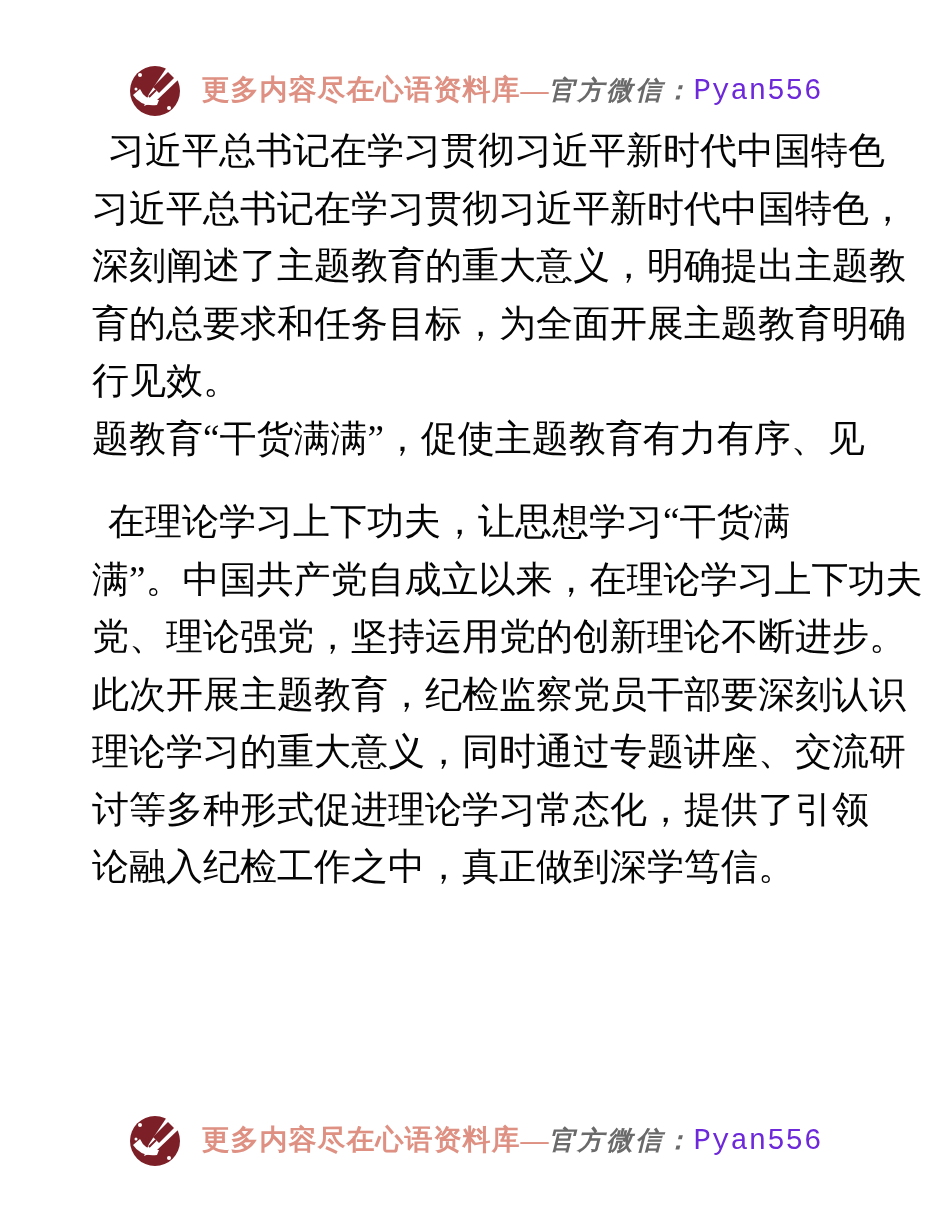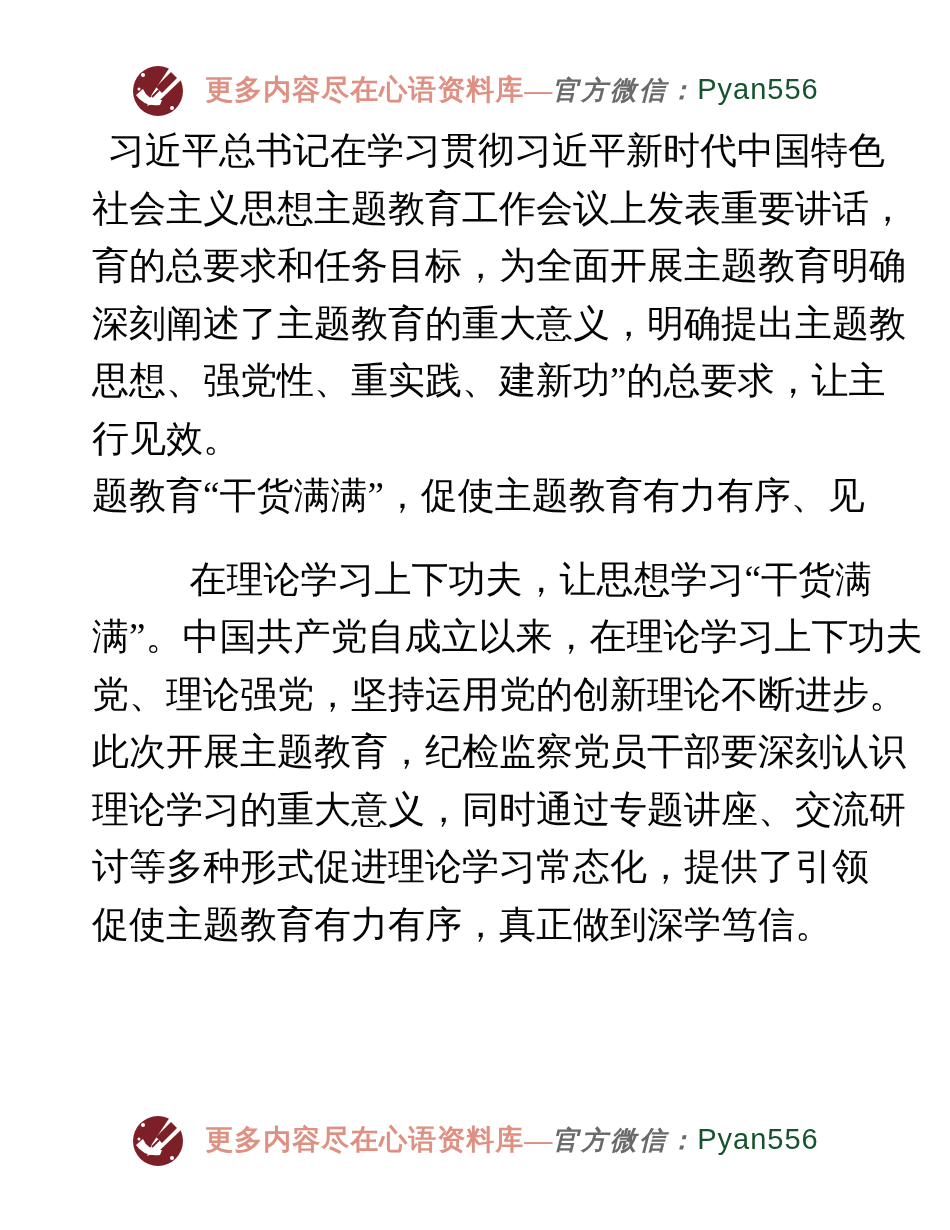--- a/index.html
+++ b/index.html
@@ -41,41 +41,41 @@
     font-weight: bold;
   }
   .brand-wechat {
     color: #6a6a6a;
     font-size: 26px;
     font-style: italic;
     font-weight: bold;
     letter-spacing: 3px;
   }
   .brand-id {
-    color: #14532d;
+    color: #6d28d9;
     font-size: 29px;
-    font-family: Liberation Sans, sans-serif;
+    font-family: Liberation Mono, monospace;
     letter-spacing: 1px;
   }
 
   
   .doc-body {
     position: absolute;
     left: 92px;
     top: 122px;
     width: 780px;
     color: #050505;
     font-size: 37px;
     line-height: 57.5px;
     letter-spacing: 0px;
   }
   .para { display: block; }
   .para + .para { margin-top: 26px; }
   .line { display: block; white-space: nowrap; }
-  .line.indent { padding-left: 16px; text-align: right; }
+  .line.indent { padding-left: 16px; }
 </style>
 </head>
 <body>
 
 <div class="page">
 
   <header class="brandbar top">
     <span class="logo">
       <svg width="54" height="56" viewBox="0 0 54 56" xmlns="http://www.w3.org/2000/svg">
         <circle cx="27" cy="29" r="25" fill="#7d1f27"></circle>
@@ -92,35 +92,34 @@
       <span class="brand-cn">更多内容尽在心语资料库</span>
       <span class="brand-dash">—</span>
       <span class="brand-wechat">官方微信：</span>
       <span class="brand-id">Pyan556</span>
     </span>
   </header>
 
   <main class="doc-body">
     <div class="para">
       <span class="line indent">习近平总书记在学习贯彻习近平新时代中国特色</span>
-      <span class="line">社会主义思想主题教育工作会议上发表重要讲话，</span>
+      <span class="line">习近平总书记在学习贯彻习近平新时代中国特色，</span>
+      <span class="line">深刻阐述了主题教育的重大意义，明确提出主题教</span>
       <span class="line">育的总要求和任务目标，为全面开展主题教育明确</span>
-      <span class="line">深刻阐述了主题教育的重大意义，明确提出主题教</span>
-      <span class="line">思想、强党性、重实践、建新功”的总要求，让主</span>
       <span class="line">行见效。</span>
       <span class="line">题教育“干货满满”，促使主题教育有力有序、见</span>
     </div>
     <div class="para">
       <span class="line indent">在理论学习上下功夫，让思想学习“干货满</span>
       <span class="line">满”。中国共产党自成立以来，在理论学习上下功夫</span>
       <span class="line">党、理论强党，坚持运用党的创新理论不断进步。</span>
       <span class="line">此次开展主题教育，纪检监察党员干部要深刻认识</span>
       <span class="line">理论学习的重大意义，同时通过专题讲座、交流研</span>
       <span class="line">讨等多种形式促进理论学习常态化，提供了引领</span>
-      <span class="line">促使主题教育有力有序，真正做到深学笃信。</span>
+      <span class="line">论融入纪检工作之中，真正做到深学笃信。</span>
     </div>
   </main>
 
   <footer class="brandbar bottom">
     <span class="logo">
       <svg width="54" height="56" viewBox="0 0 54 56" xmlns="http://www.w3.org/2000/svg">
         <circle cx="27" cy="29" r="25" fill="#7d1f27"></circle>
         <path d="M5 33 Q13 45 29 43 L31 38 Q17 39 12 27 Z" fill="#ffffff"></path>
         <path d="M39 5 L51 17 L28 39 L16 44 L21 32 Z" fill="#ffffff"></path>
         <path d="M40 10 L46 16 L31 31 L25 25 Z" fill="#7d1f27"></path>

